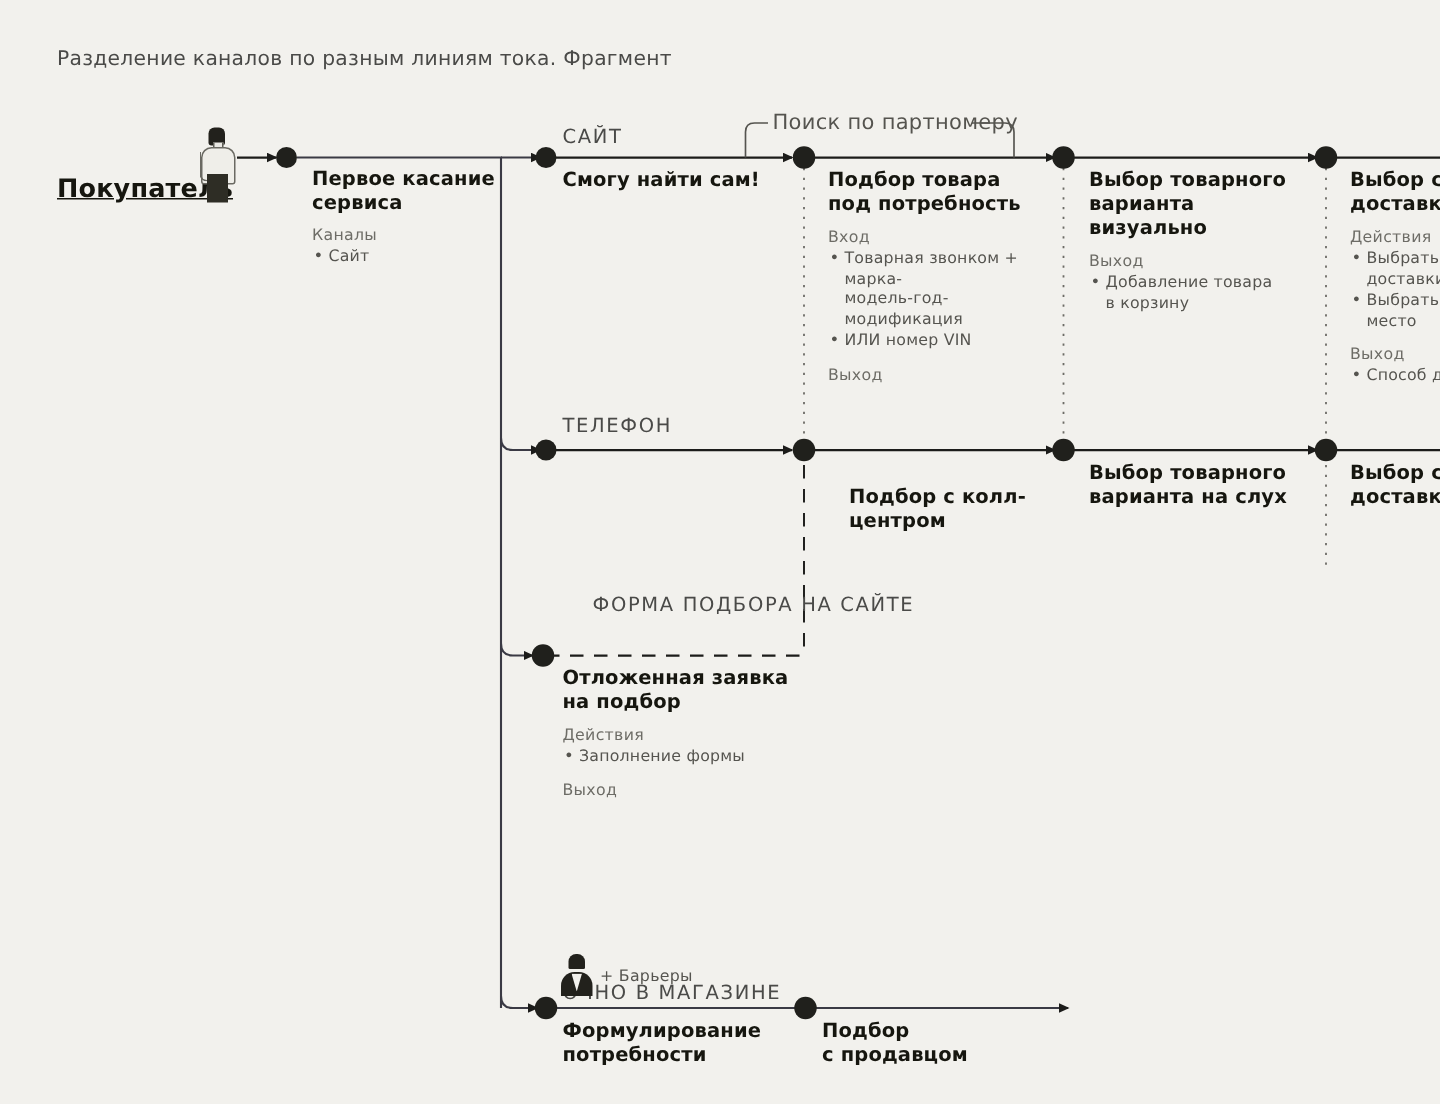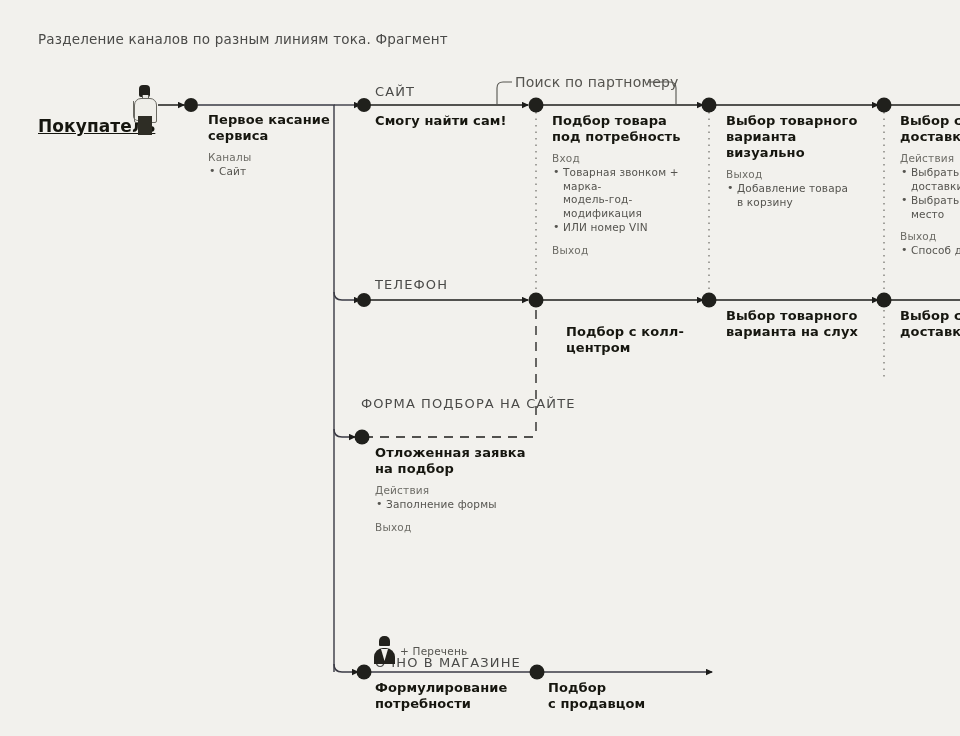--- a/index.html
+++ b/index.html
@@ -249,32 +249,32 @@
   <div class="person" style="left:132px; top:85px;">
     <div class="head"></div>
     <div class="neck"></div>
     <div class="body"></div>
     <div class="arm"></div>
     <div class="legs"></div>
   </div>
 
   <div class="lane-caption" style="left:375px; top:83px;">САЙТ</div>
   <div class="lane-caption" style="left:375px; top:276px;">ТЕЛЕФОН</div>
-  <div class="lane-caption" style="left:361px; top:395px;">ФОРМА ПОДБОРА
+  <div class="lane-caption" style="left:395px; top:395px;">ФОРМА ПОДБОРА
 НА САЙТЕ</div>
   <div class="lane-caption" style="left:375px; top:612px;margin-top:42px;">ОЧНО В МАГАЗИНЕ</div>
 
   <div class="bracket-label" style="left:515px; top:74px;">Поиск по партномеру</div>
 
   <div class="person small" style="left:374px; top:636px;">
     <div class="head"></div>
     <div class="shoulders"></div>
     <div class="collar"></div>
   </div>
-  <div class="plus-seller" style="left:400px; top:645px;">+ Перечень</div>
+  <div class="plus-seller" style="left:400px; top:645px;">+ Барьеры</div>
 
   <div class="node" style="left:208px; top:112px; width:130px;">
     <div class="title">Первое касание
 сервиса</div>
     <div class="group">
       <div class="group-label">Каналы</div>
       <ul class="items">
         <li>Сайт</li>
       </ul>
     </div>

